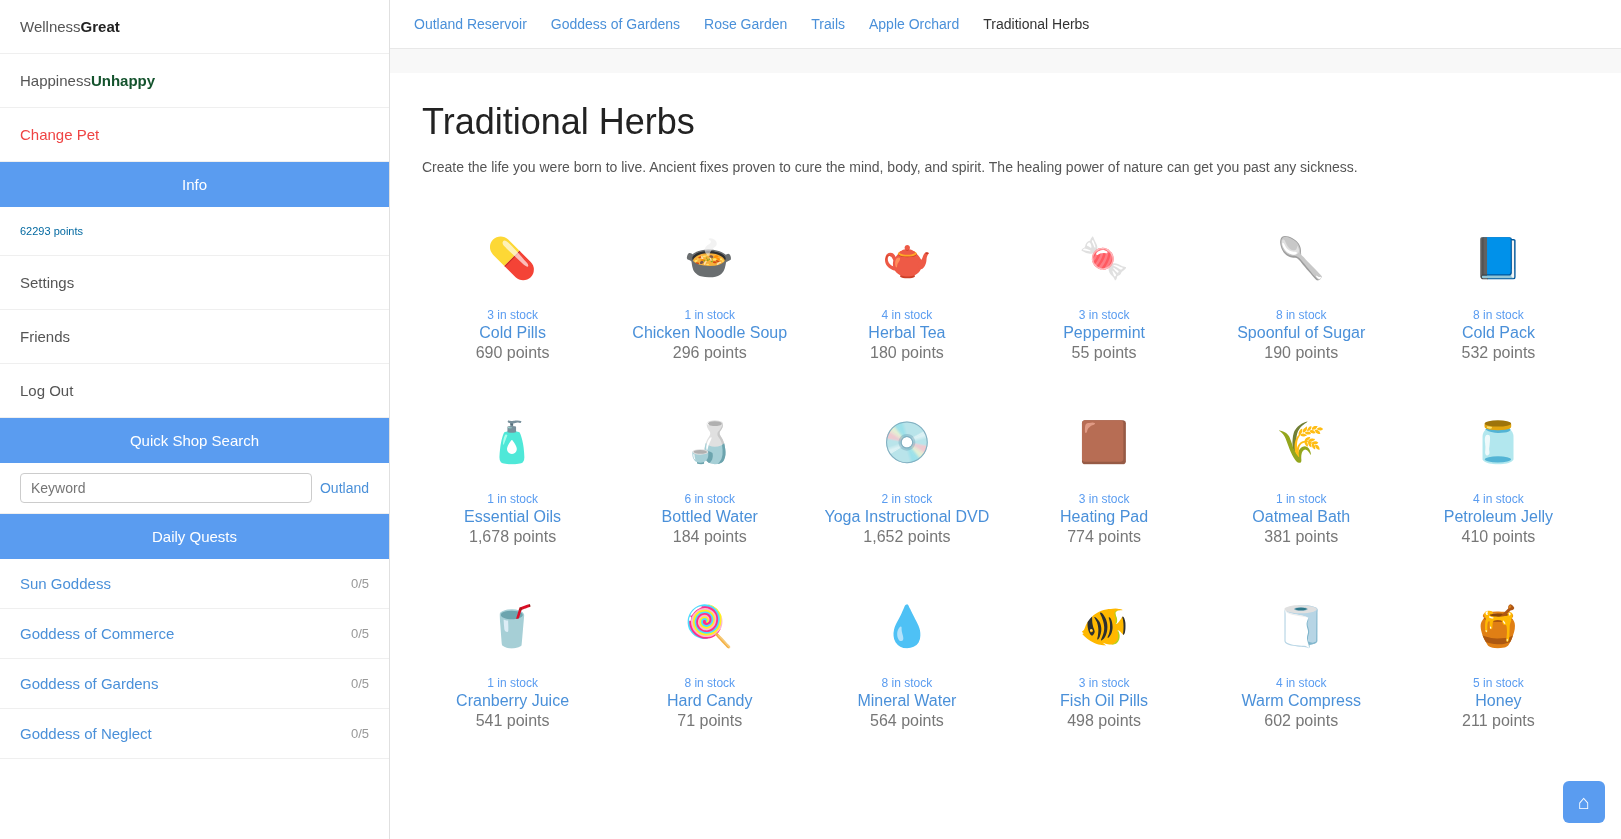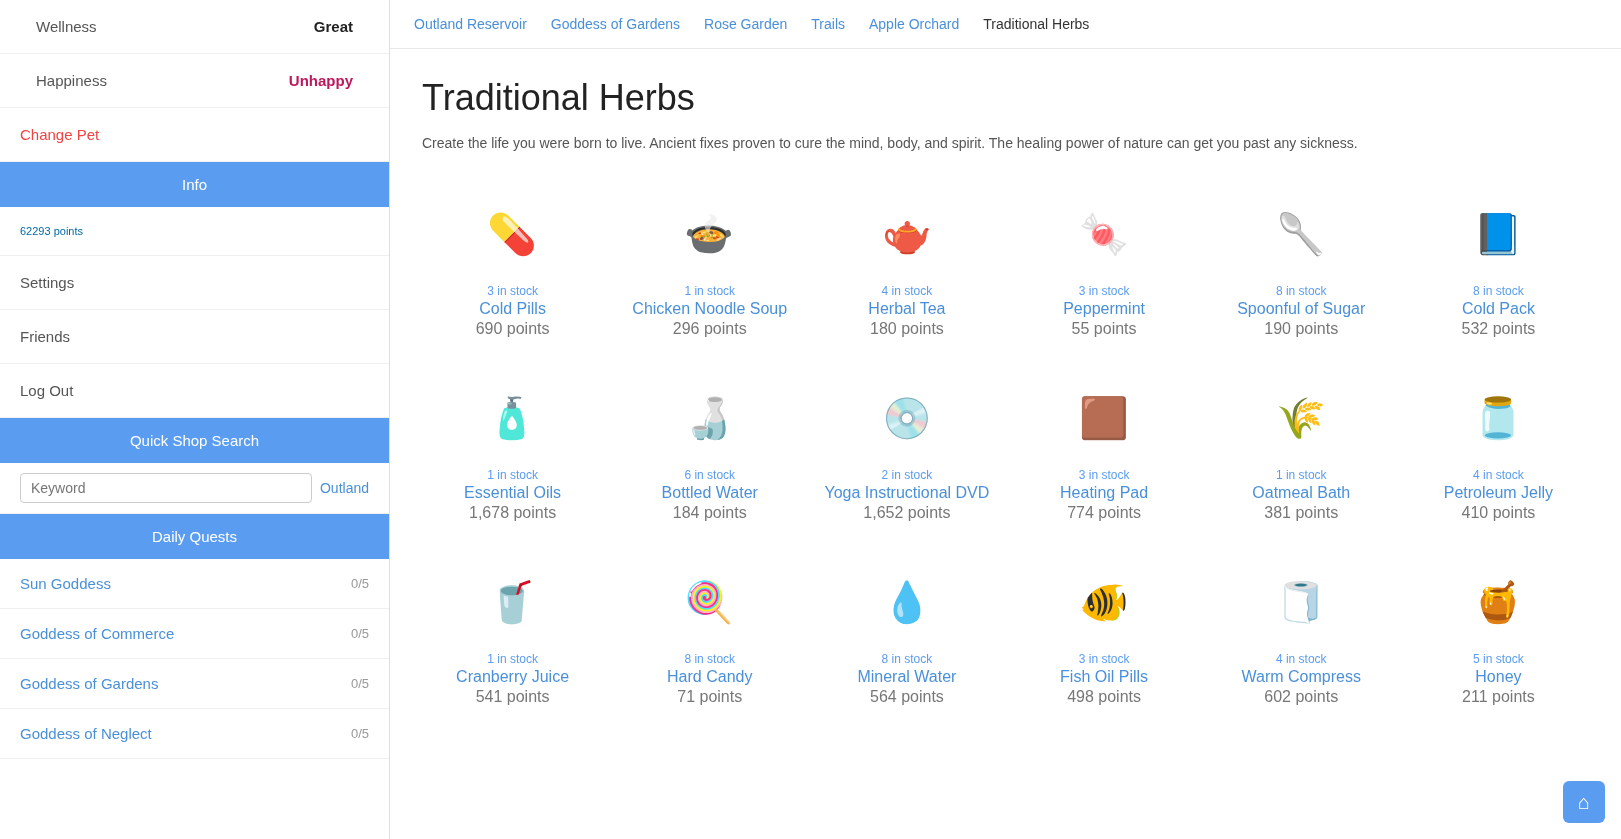--- a/index.html
+++ b/index.html
@@ -10,29 +10,29 @@
       width: 390px;
       min-width: 390px;
       background: #fff;
       border-right: 1px solid #e0e0e0;
       display: flex;
       flex-direction: column;
       overflow-y: auto;
     }
     .sidebar-row {
       display: flex;
-      justify-content: space-between;
-      align-items: center;
-      padding: 18px 36px;
+      justify-content: flex-start;
+      align-items: center;
+      padding: 18px 20px;
       border-bottom: 1px solid #efefef;
       font-size: 15px;
       color: #555;
     }
     .sidebar-row .value-great { font-weight: bold; color: #222; }
-    .sidebar-row .value-unhappy { font-weight: bold; color: #be185d; }
+    .sidebar-row .value-unhappy { font-weight: bold; color: #14532d; }
     .sidebar-link {
       padding: 18px 20px;
       border-bottom: 1px solid #efefef;
       font-size: 15px;
       color: #ef4444;
       cursor: pointer;
     }
     .sidebar-blue-btn {
       background: #5a9cf0;
       color: #fff;
@@ -88,20 +88,21 @@
     }
     .quest-row .quest-count { color: #999; font-size: 13px; }
 
     
     #main {
       flex: 1;
       display: flex;
       flex-direction: column;
       overflow-y: auto;
       background: #f8f8f8;
+      gap: 24px;
     }
     .nav-tabs {
       display: flex;
       gap: 24px;
       padding: 16px 24px;
       background: #fff;
       border-bottom: 1px solid #e8e8e8;
       flex-wrap: wrap;
     }
     .nav-tab {

